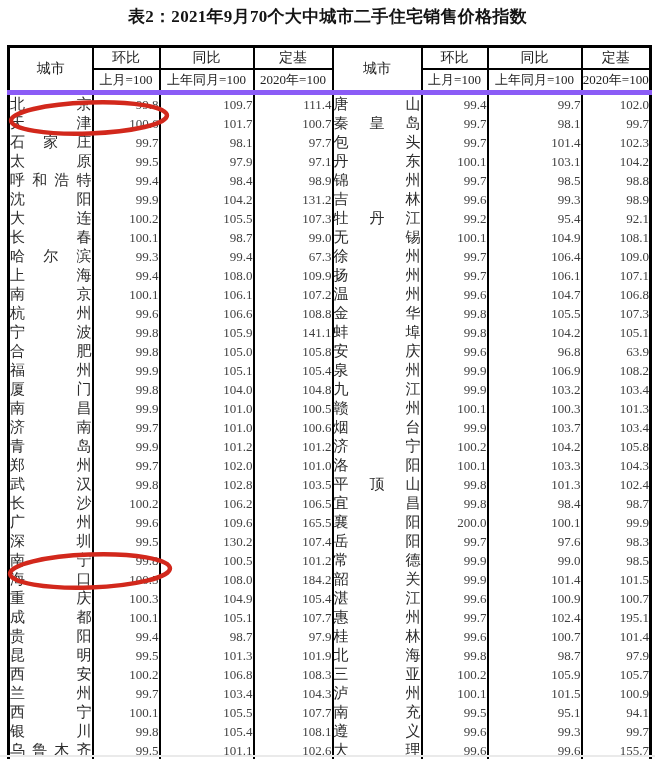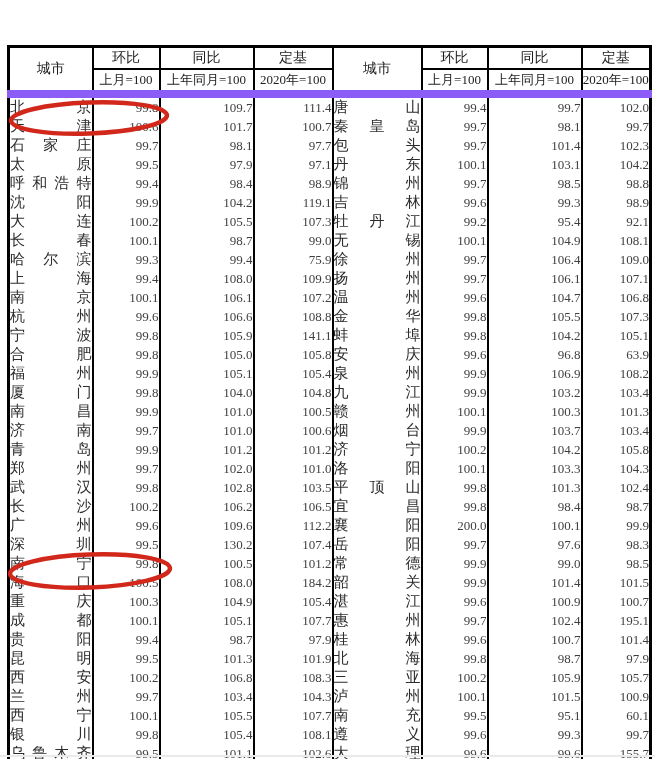--- a/index.html
+++ b/index.html
@@ -14,35 +14,36 @@
     position:absolute;left:7px;top:45px;width:642px;
     border-collapse:collapse;table-layout:fixed;
     border:3px solid #000;
   }
   table.idx th, table.idx td{
     padding:0;border-left:2px solid #000;font-weight:normal;
     overflow:hidden;white-space:nowrap;
   }
   thead tr.h1 th{height:20px;font-size:14px;color:#1c1c1c;text-align:center;border-bottom:2px solid #000;}
   thead tr.h2 th{height:20px;font-size:13px;color:#1c1c1c;text-align:center;}
-  thead{border-bottom:8px solid #8b5cf6;}
+  thead{border-bottom:5px solid #8b5cf6;}
   tbody tr{height:18.86px;}
   tbody td{font-size:13px;color:#3f3f3f;}
   td.num{text-align:right;padding-right:8px;font-variant-numeric:tabular-nums;}
   td.city{font-size:15px;color:#2c2c2c;padding:0 14px 0 10px;}
   td.city .spread{display:flex;justify-content:space-between;}
   td.city .spread span{display:block;}
   svg.annot{position:absolute;left:0;top:0;width:655px;height:759px;pointer-events:none;}
   .bottom-rule{position:absolute;left:0;top:755px;width:655px;height:2px;background:#eaeaea;}
 </style>
 </head>
 <body>
 
 <div class="page">
 
+  <h1 class="title">表2：2021年9月70个大中城市二手住宅销售价格指数</h1>
 
   <table class="idx">
     <colgroup>
       <col style="width:84px">
         <col style="width:67px">
         <col style="width:94px">
         <col style="width:79px">
       <col style="width:89px">
         <col style="width:66px">
         <col style="width:94px">
@@ -175,21 +176,21 @@
         </tr>
         <tr>
           <td class="city">
             <span class="spread">
               <span>沈</span>
               <span>阳</span>
             </span>
           </td>
           <td class="num">99.9</td>
           <td class="num">104.2</td>
-          <td class="num">119.1</td>
+          <td class="num">131.2</td>
           <td class="city">
             <span class="spread">
               <span>吉</span>
               <span>林</span>
             </span>
           </td>
           <td class="num">99.6</td>
           <td class="num">99.3</td>
           <td class="num">98.9</td>
         </tr>
@@ -237,21 +238,21 @@
         <tr>
           <td class="city">
             <span class="spread">
               <span>哈</span>
               <span>尔</span>
               <span>滨</span>
             </span>
           </td>
           <td class="num">99.3</td>
           <td class="num">99.4</td>
-          <td class="num">75.9</td>
+          <td class="num">67.3</td>
           <td class="city">
             <span class="spread">
               <span>徐</span>
               <span>州</span>
             </span>
           </td>
           <td class="num">99.7</td>
           <td class="num">106.4</td>
           <td class="num">109.0</td>
         </tr>
@@ -518,21 +519,21 @@
         </tr>
         <tr>
           <td class="city">
             <span class="spread">
               <span>广</span>
               <span>州</span>
             </span>
           </td>
           <td class="num">99.6</td>
           <td class="num">109.6</td>
-          <td class="num">112.2</td>
+          <td class="num">165.5</td>
           <td class="city">
             <span class="spread">
               <span>襄</span>
               <span>阳</span>
             </span>
           </td>
           <td class="num">200.0</td>
           <td class="num">100.1</td>
           <td class="num">99.9</td>
         </tr>
@@ -727,21 +728,21 @@
           <td class="num">105.5</td>
           <td class="num">107.7</td>
           <td class="city">
             <span class="spread">
               <span>南</span>
               <span>充</span>
             </span>
           </td>
           <td class="num">99.5</td>
           <td class="num">95.1</td>
-          <td class="num">60.1</td>
+          <td class="num">94.1</td>
         </tr>
         <tr>
           <td class="city">
             <span class="spread">
               <span>银</span>
               <span>川</span>
             </span>
           </td>
           <td class="num">99.8</td>
           <td class="num">105.4</td>

